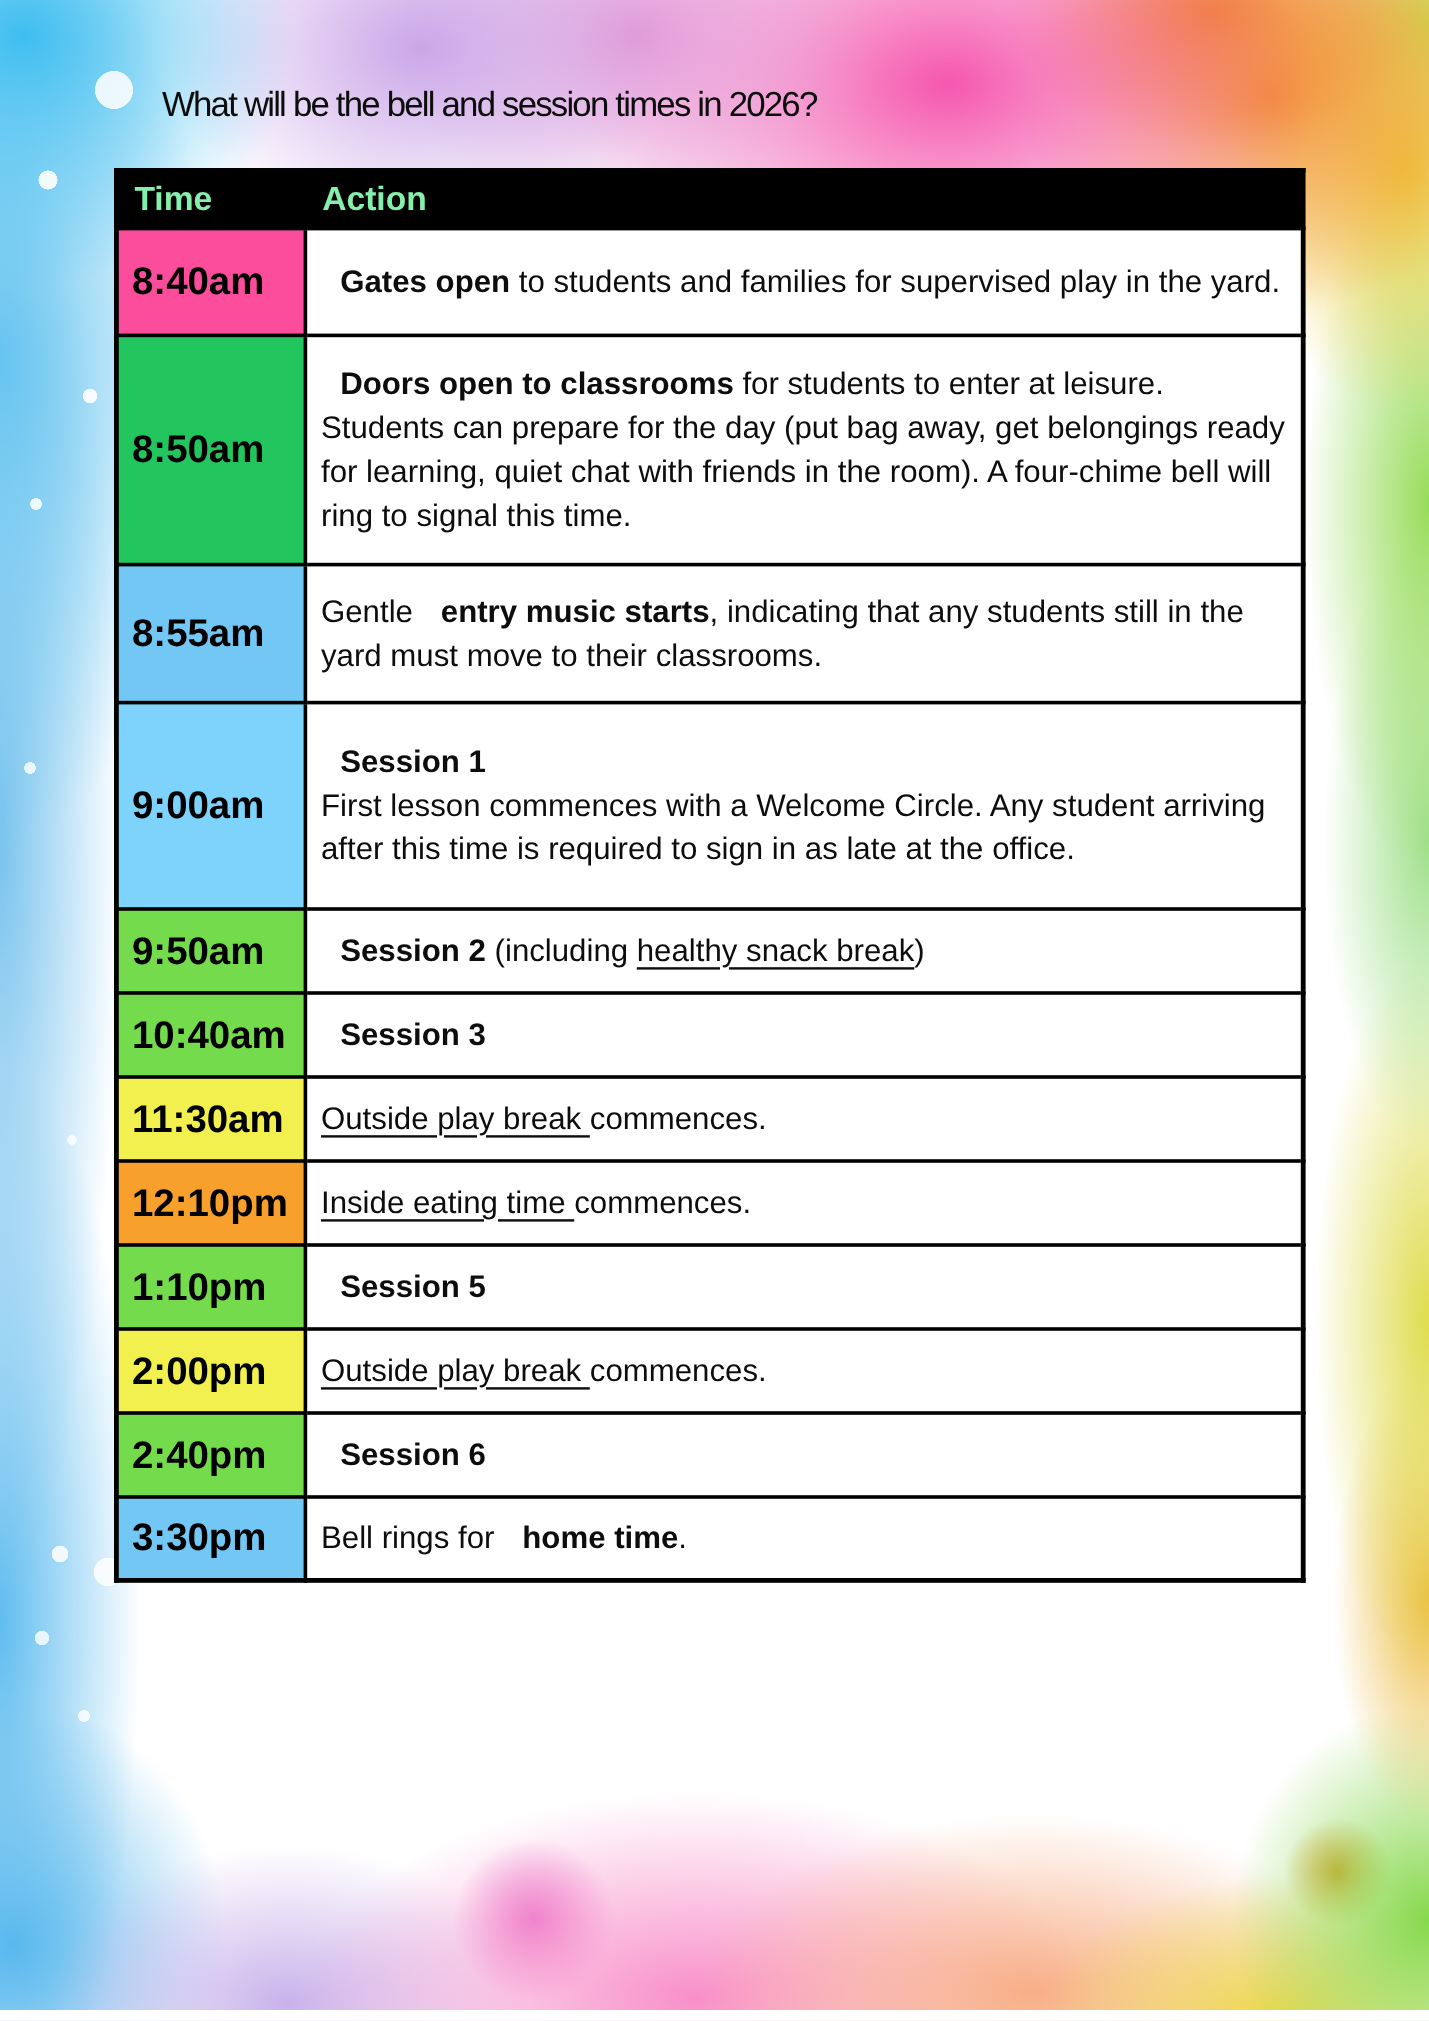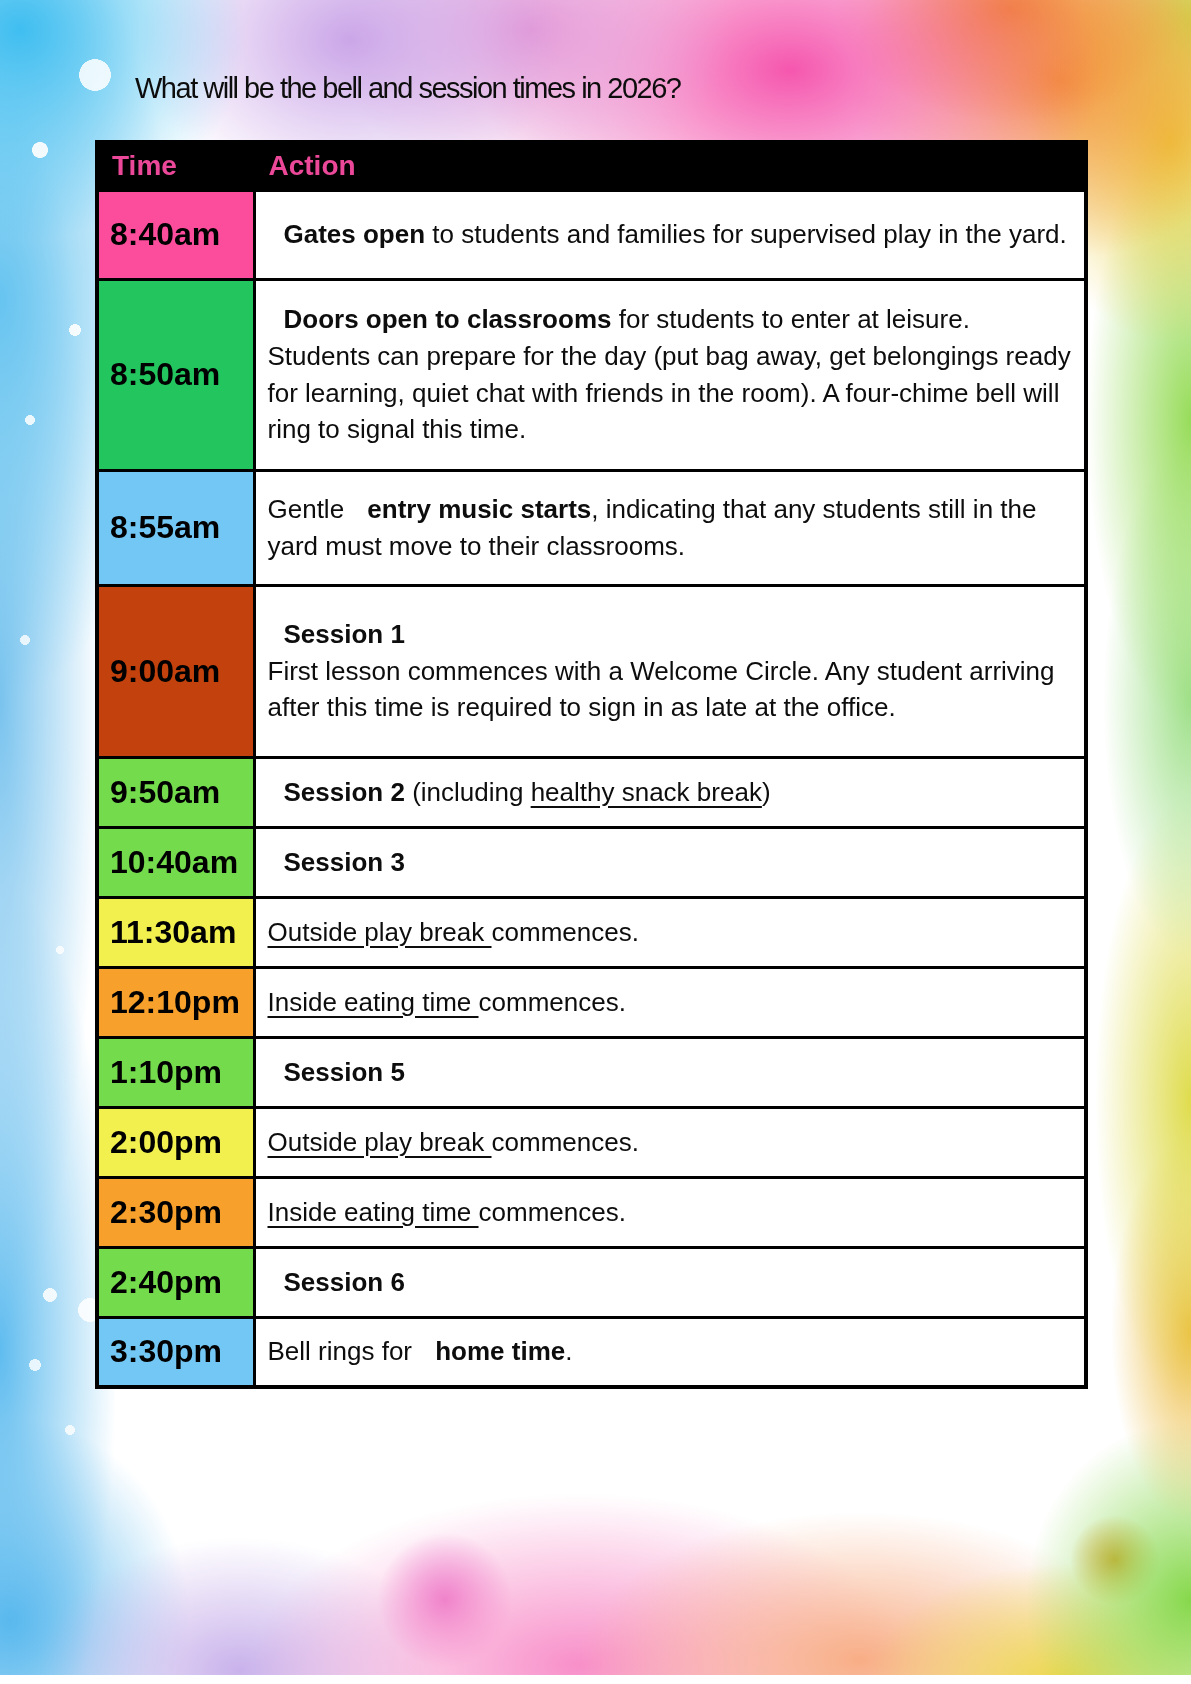--- a/index.html
+++ b/index.html
@@ -66,21 +66,21 @@
     width:993px;
     border-collapse:collapse;
     table-layout:fixed;
     border:4px solid #000;
     background:#fff;
   }
   th, td { border:3px solid #000; }
   th {
     height:48px;
     background:#000;
-    color:#ec4899;
+    color:#86efac;
     font-size:28px;
     font-weight:bold;
     text-align:left;
     padding-left:13px;
     border-color:#000;
   }
   col.c-time { width:157px; }
   td.time {
     font-weight:bold;
     font-size:32px;
@@ -122,21 +122,21 @@
     </tr>
     <tr style="height:191px">
       <td class="time" style="background-color: #22c55e;">8:50am</td>
       <td class="action"><span class="b">Doors open to classrooms</span><span> for students to enter at leisure. Students can prepare for the day (put bag away, get belongings ready for learning, quiet chat with friends in the room). A four-chime bell will ring to signal this time.</span></td>
     </tr>
     <tr style="height:115px">
       <td class="time" style="background-color: rgb(114, 199, 244);">8:55am</td>
       <td class="action"><span>Gentle </span><span class="b">entry music starts</span><span>, indicating that any students still in the yard must move to their classrooms.</span></td>
     </tr>
     <tr style="height:172px">
-      <td class="time" style="background-color: #c2410c;">9:00am</td>
+      <td class="time" style="background-color: #7dd3fc;">9:00am</td>
       <td class="action">
           <div class="b">Session 1</div>
           <div>First lesson commences with a Welcome Circle. Any student arriving after this time is required to sign in as late at the office.</div>
         </td>
     </tr>
     <tr style="height:70px">
       <td class="time" style="background-color: rgb(116, 219, 77);">9:50am</td>
       <td class="action"><span class="b">Session 2</span><span> (including </span><span class="u">healthy snack break</span><span>)</span></td>
     </tr>
     <tr style="height:70px">
@@ -153,24 +153,20 @@
     </tr>
     <tr style="height:70px">
       <td class="time" style="background-color: rgb(116, 219, 77);">1:10pm</td>
       <td class="action"><span class="b">Session 5</span></td>
     </tr>
     <tr style="height:70px">
       <td class="time" style="background-color: rgb(242, 240, 79);">2:00pm</td>
       <td class="action"><span class="u">Outside play break </span><span>commences.</span></td>
     </tr>
     <tr style="height:70px">
-      <td class="time" style="background-color: rgb(247, 160, 43);">2:30pm</td>
-      <td class="action"><span class="u">Inside eating time </span><span>commences.</span></td>
-    </tr>
-    <tr style="height:70px">
       <td class="time" style="background-color: rgb(116, 219, 77);">2:40pm</td>
       <td class="action"><span class="b">Session 6</span></td>
     </tr>
     <tr style="height:70px">
       <td class="time" style="background-color: rgb(114, 199, 244);">3:30pm</td>
       <td class="action"><span>Bell rings for </span><span class="b">home time</span><span>.</span></td>
     </tr>
   </tbody>
 </table>
 

